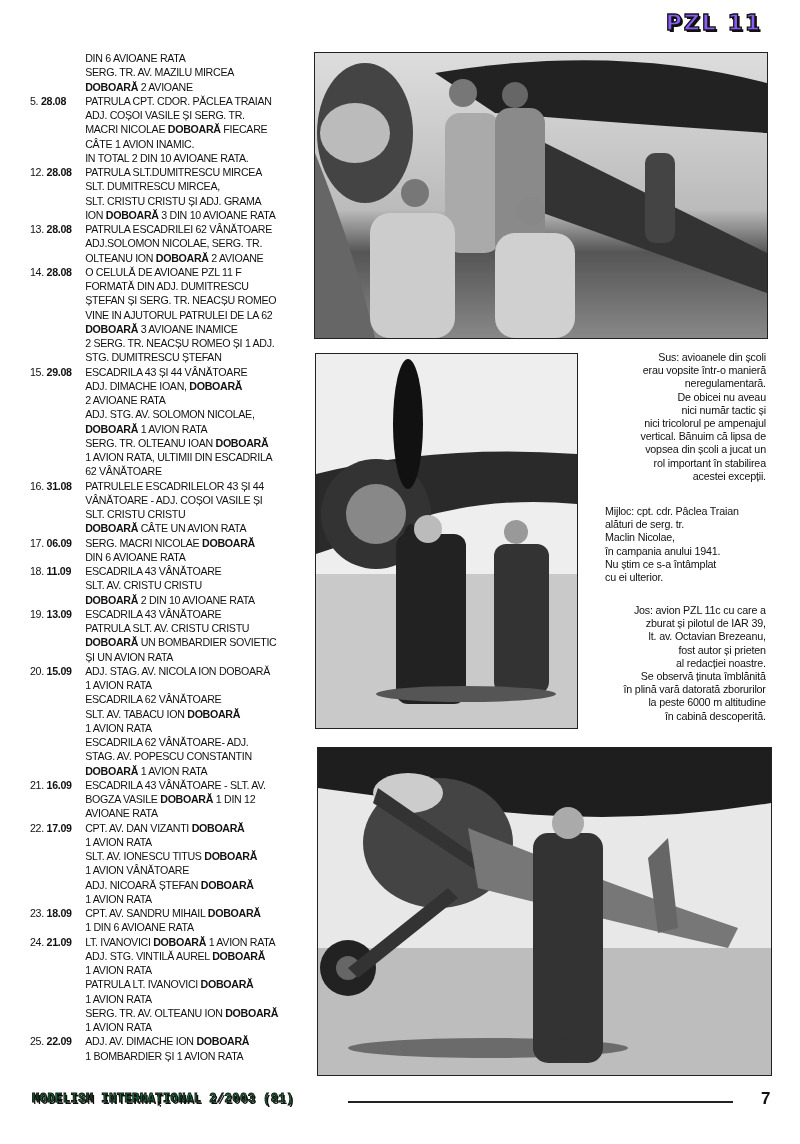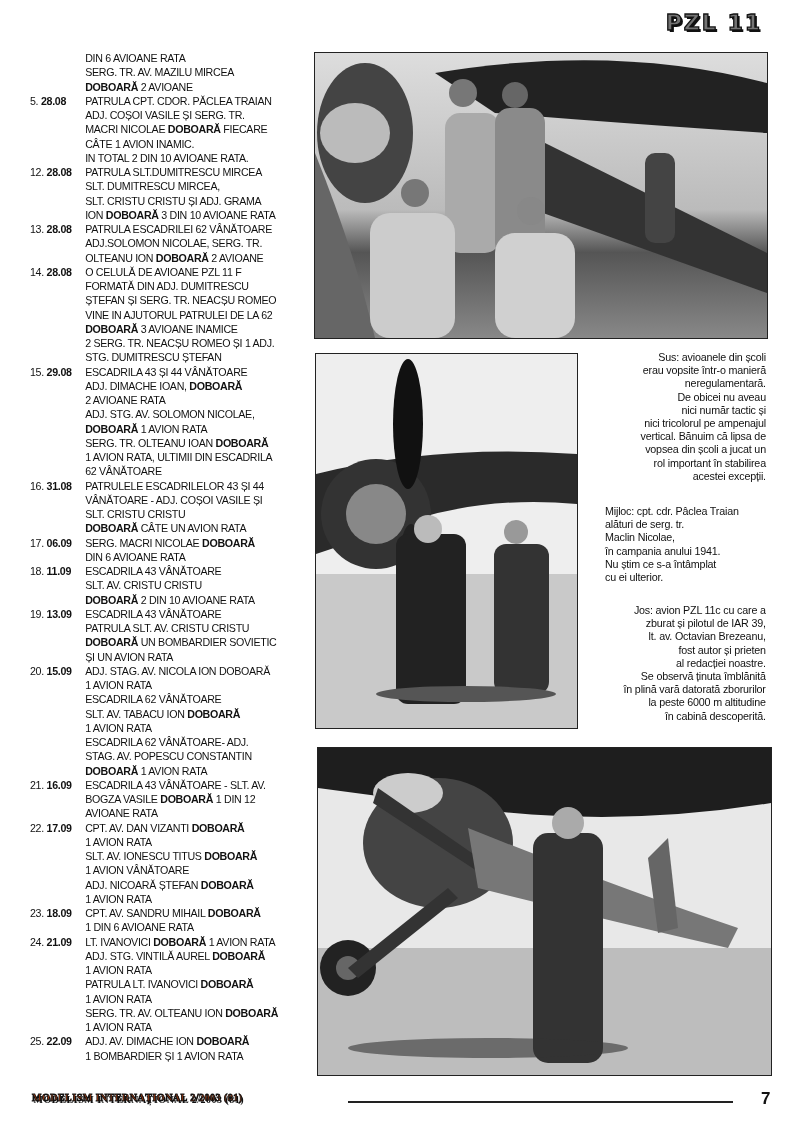--- a/index.html
+++ b/index.html
@@ -1,30 +1,30 @@
 <!DOCTYPE html>
 <html><head>
 <meta charset="utf-8">
 <style>
   html,body{margin:0;padding:0;background:#fff;}
   body{width:800px;height:1144px;position:relative;overflow:hidden;font-family:"Liberation Sans",sans-serif;color:#111;}
-  .header-title{position:absolute;right:38px;top:10px;font-family:"DejaVu Sans",sans-serif;font-weight:900;font-size:22px;letter-spacing:2px;color:#737373;-webkit-text-stroke:1.3px #111;text-shadow:2px 2px 0 #111;}
+  .header-title{position:absolute;right:38px;top:10px;font-family:"DejaVu Sans",sans-serif;font-weight:900;font-size:22px;letter-spacing:2px;color:#8b5cf6;-webkit-text-stroke:1.3px #111;text-shadow:2px 2px 0 #111;}
   .log{position:absolute;left:30px;top:51px;width:280px;font-size:11.6px;line-height:14.25px;letter-spacing:-0.35px;transform:scaleX(0.92);transform-origin:left top;}
   .entry{display:flex;}
   .entry .num{width:60px;flex:none;text-align:left;white-space:pre;}
   .entry .num b{font-weight:bold;}
   .entry .lines{flex:1;}
   .line{white-space:nowrap;height:14.25px;}
   .line b{font-weight:bold;}
   .photo{position:absolute;border:1.5px solid #222;overflow:hidden;background:#777;}
   .caption{position:absolute;font-size:11.3px;line-height:13.2px;letter-spacing:-0.2px;transform:scaleX(0.95);}
   .caption .cl{white-space:nowrap;}
   .cap-right{text-align:right;transform-origin:right top;}
   .cap-left{text-align:left;transform-origin:left top;}
-  .footer-title{position:absolute;left:32px;top:1092px;font-family:Liberation Serif, serif;font-weight:900;font-size:10px;letter-spacing:0.5px;color:#c2410c;-webkit-text-stroke:0.9px #111;text-shadow:1.5px 1.5px 0 #111;}
+  .footer-title{position:absolute;left:32px;top:1092px;font-family:Liberation Mono, monospace;font-weight:900;font-size:12px;letter-spacing:0.5px;color:#15803d;-webkit-text-stroke:0.9px #111;text-shadow:1.5px 1.5px 0 #111;}
   .footer-rule{position:absolute;left:348px;top:1101px;width:385px;height:2px;background:#222;}
   .page-num{position:absolute;left:761px;top:1089px;font-weight:bold;font-size:17px;}
 </style>
 </head>
 <body>
 
 <div class="header-title">PZL 11</div>
 
 <div class="log">
   <div class="entry">

